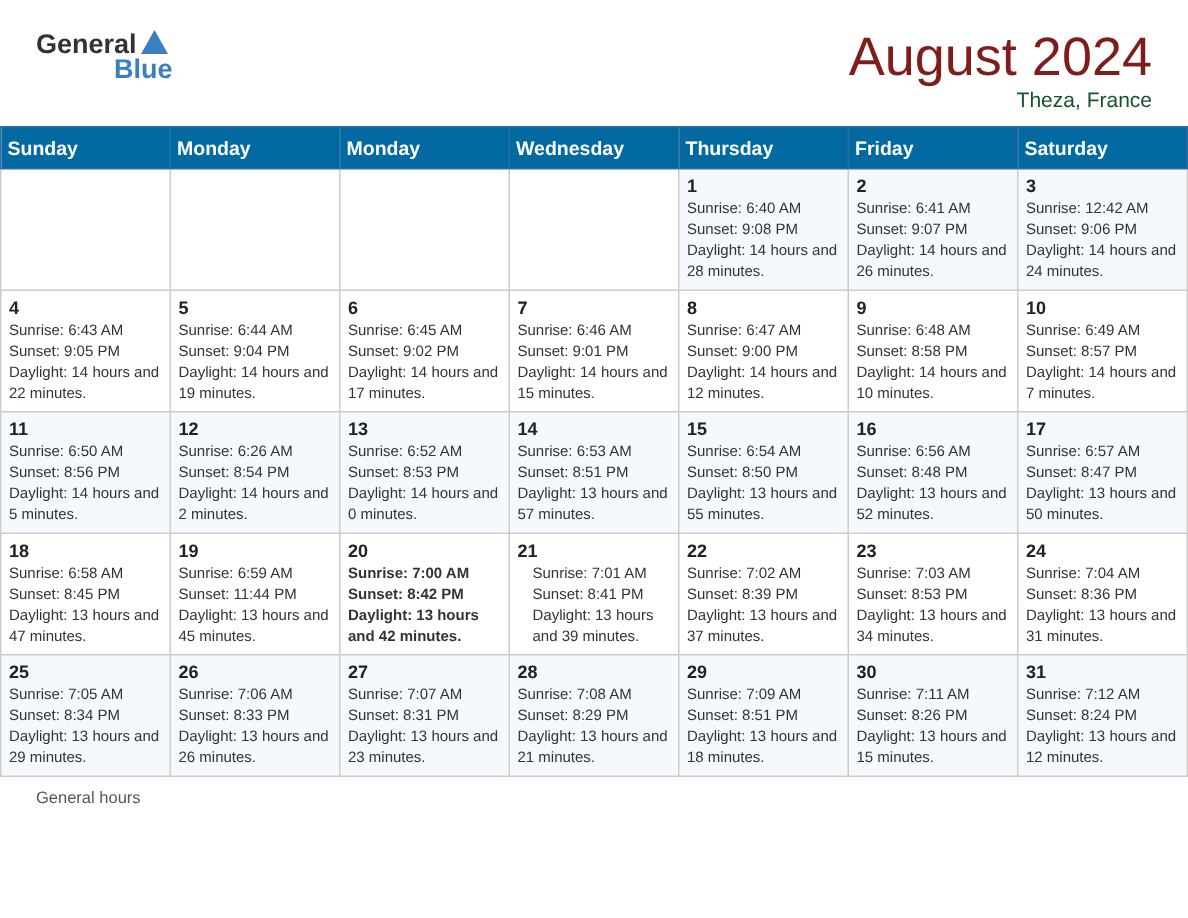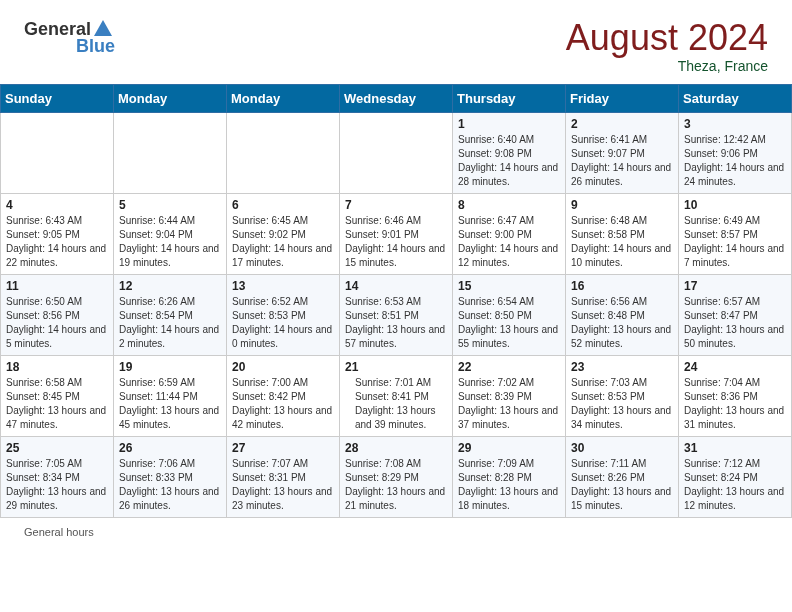--- a/index.html
+++ b/index.html
@@ -238,21 +238,21 @@
 Daylight: 13 hours and 47 minutes.</div>
         </td>
         <td>
           <span class="day-number">19</span>
           <div class="day-info" style="white-space: pre-line;">Sunrise: 6:59 AM
 Sunset: 11:44 PM
 Daylight: 13 hours and 45 minutes.</div>
         </td>
         <td>
           <span class="day-number">20</span>
-          <div class="day-info" style="white-space: pre-line;">Sunrise: 7:00 AM
+          <div class="day-info" style="white-space: pre-line; font-weight: bold;">Sunrise: 7:00 AM
 Sunset: 8:42 PM
 Daylight: 13 hours and 42 minutes.</div>
         </td>
         <td>
           <span class="day-number">21</span>
           <div class="day-info" style="white-space: pre-line; margin-left: 10px;">Sunrise: 7:01 AM
 Sunset: 8:41 PM
 Daylight: 13 hours and 39 minutes.</div>
         </td>
         <td>
@@ -295,21 +295,21 @@
         </td>
         <td>
           <span class="day-number">28</span>
           <div class="day-info" style="white-space: pre-line;">Sunrise: 7:08 AM
 Sunset: 8:29 PM
 Daylight: 13 hours and 21 minutes.</div>
         </td>
         <td>
           <span class="day-number">29</span>
           <div class="day-info" style="white-space: pre-line;">Sunrise: 7:09 AM
-Sunset: 8:28 PM
+Sunset: 8:51 PM
 Daylight: 13 hours and 18 minutes.</div>
         </td>
         <td>
           <span class="day-number">30</span>
           <div class="day-info" style="white-space: pre-line;">Sunrise: 7:11 AM
 Sunset: 8:26 PM
 Daylight: 13 hours and 15 minutes.</div>
         </td>
         <td>
           <span class="day-number">31</span>

